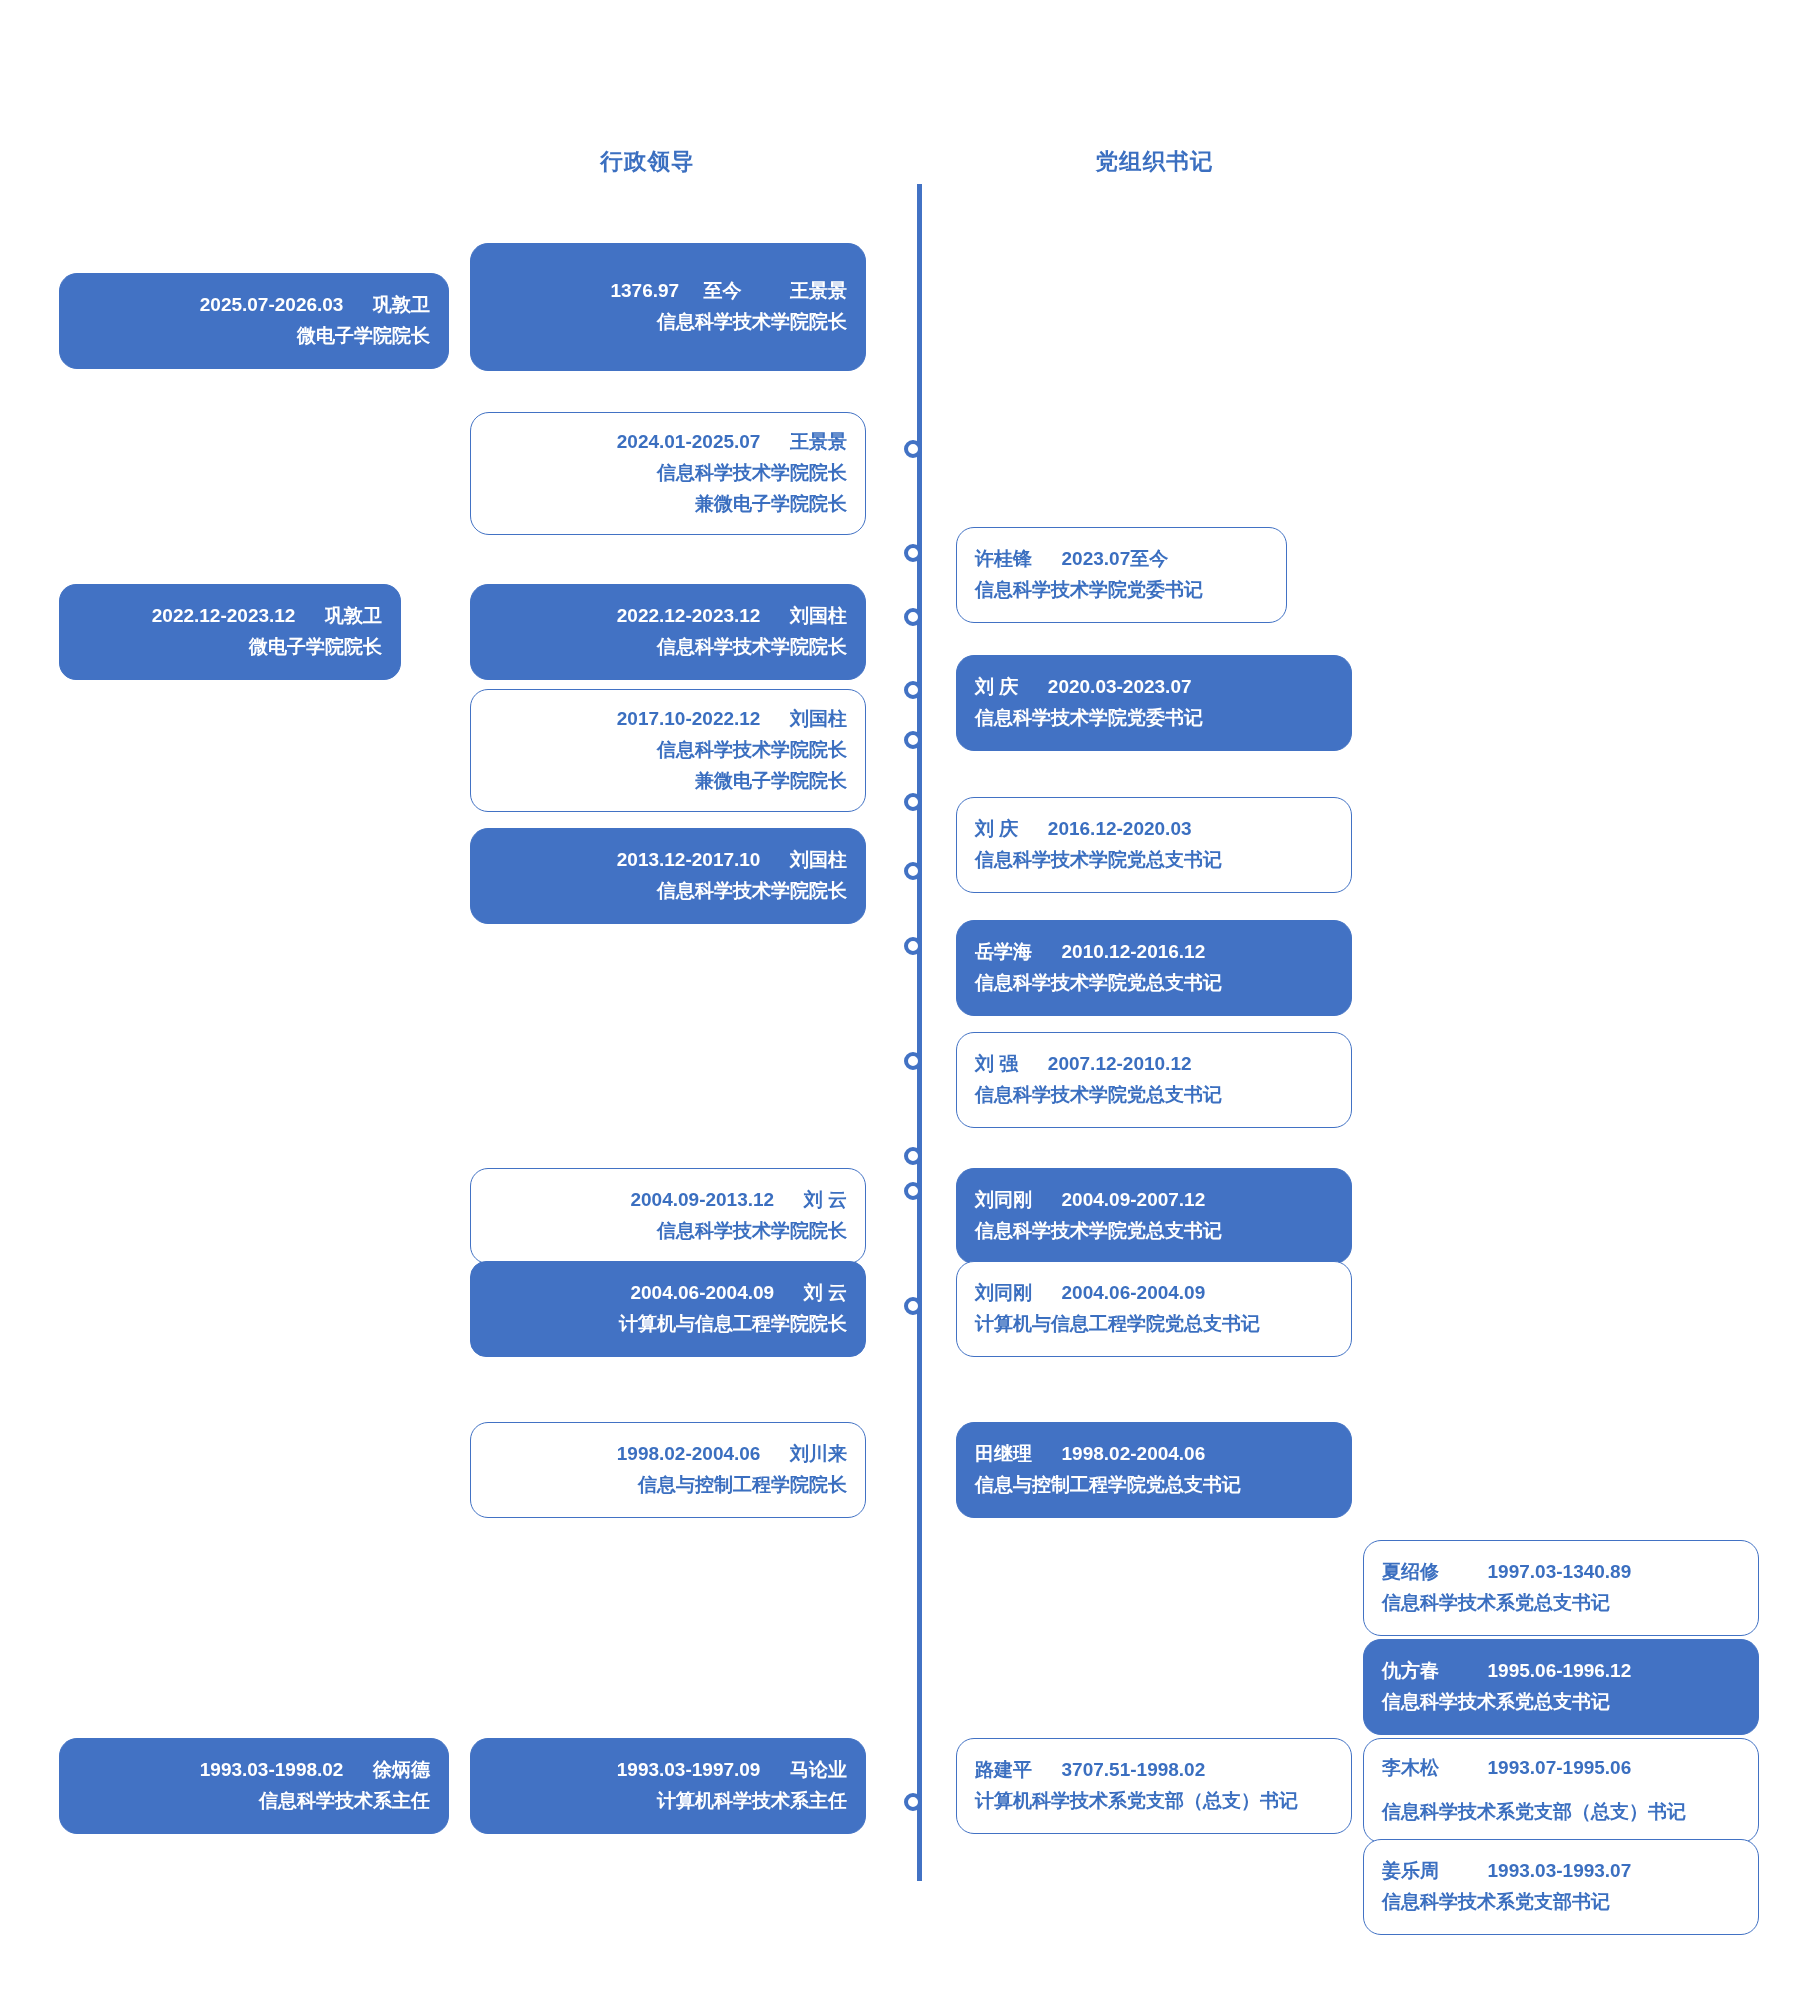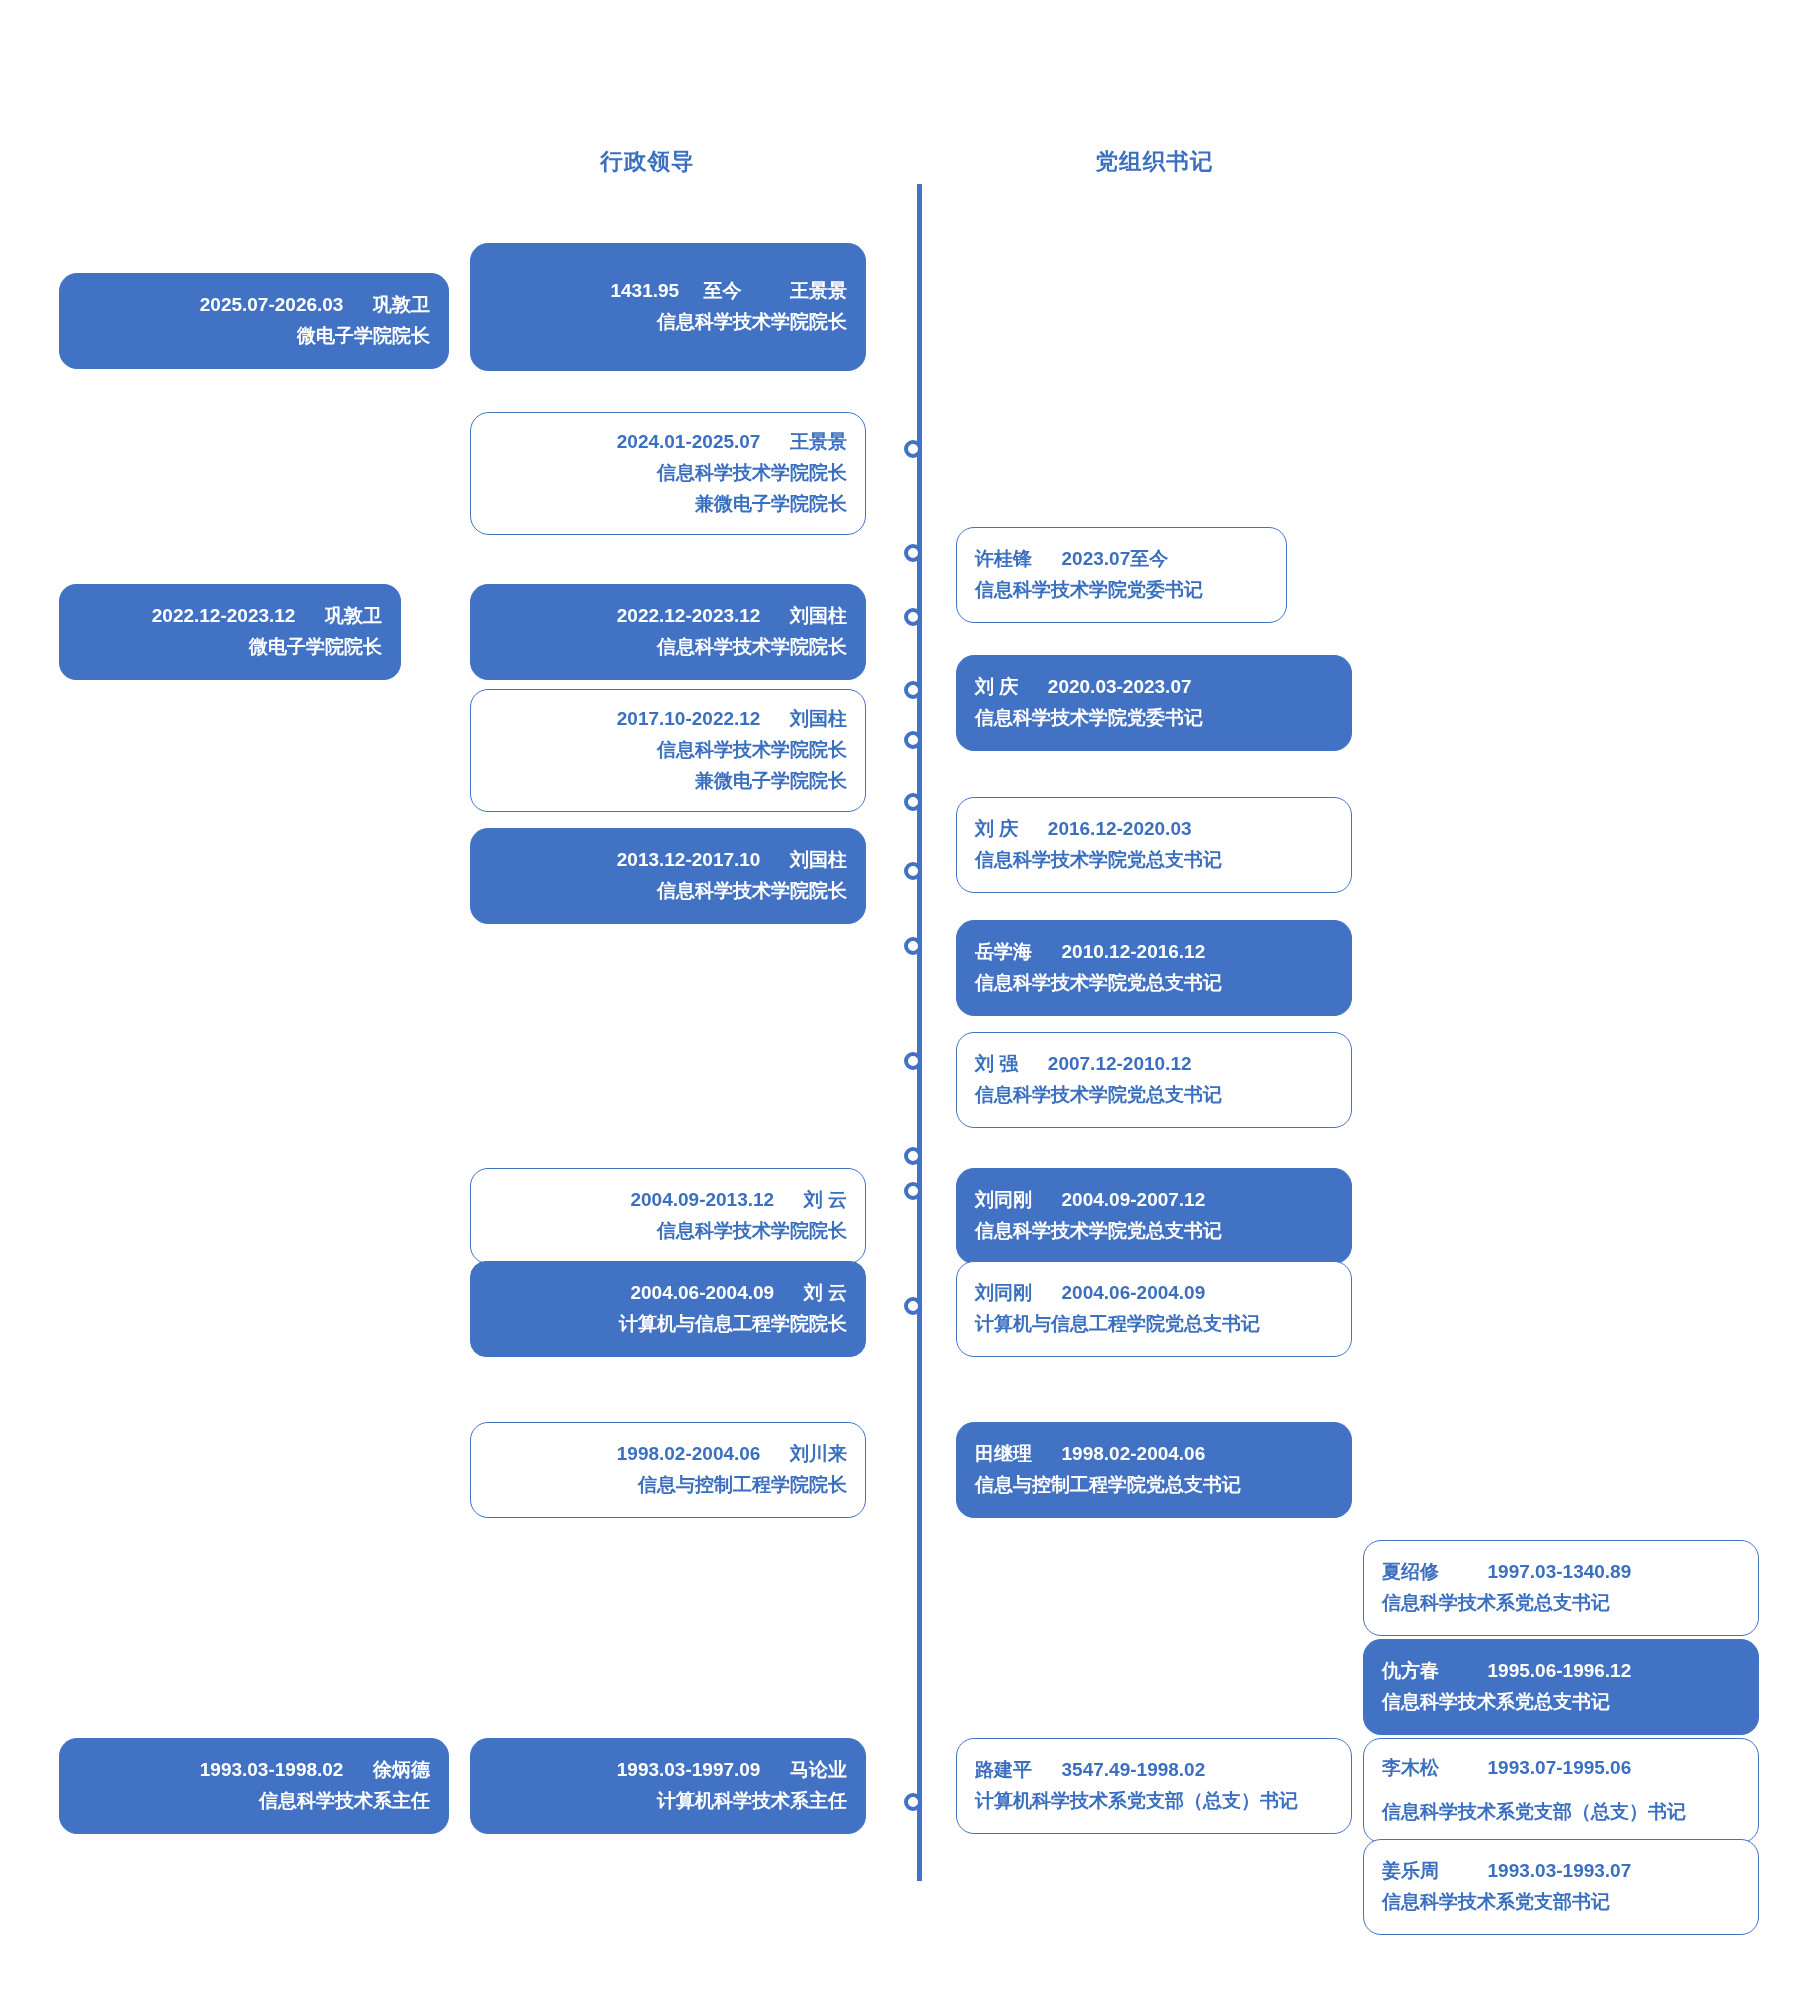--- a/index.html
+++ b/index.html
@@ -88,21 +88,21 @@
     <div class="axis-dot" style="left: 904px; top: 1052px; border-color: rgb(66, 114, 196);"></div>
     <div class="axis-dot" style="left: 904px; top: 1147px; border-color: rgb(66, 114, 196);"></div>
     <div class="axis-dot" style="left: 904px; top: 1182px; border-color: rgb(66, 114, 196);"></div>
     <div class="axis-dot" style="left: 904px; top: 1297px; border-color: rgb(66, 114, 196);"></div>
     <div class="axis-dot" style="left: 904px; top: 1793px; border-color: rgb(66, 114, 196);"></div>
     <div class="card filled align-right" style="left: 59px; top: 273px; width: 390px; min-height: 96px;">
       <div class="line">2025.07-2026.03 　 巩敦卫</div>
       <div class="line">微电子学院院长</div>
     </div>
     <div class="card filled align-right" style="left: 470px; top: 243px; width: 396px; min-height: 128px;">
-      <div class="line">1431.95 　至今 　　 王景景</div>
+      <div class="line">1376.97 　至今 　　 王景景</div>
       <div class="line">信息科学技术学院院长</div>
     </div>
     <div class="card outline align-right" style="left: 470px; top: 412px; width: 396px; min-height: 123px; border-radius: 19px;">
       <div class="line">2024.01-2025.07 　 王景景</div>
       <div class="line">信息科学技术学院院长</div>
       <div class="line">兼微电子学院院长</div>
     </div>
     <div class="card filled align-right" style="left: 59px; top: 584px; width: 342px; min-height: 96px; border-radius: 17px;">
       <div class="line">2022.12-2023.12 　 巩敦卫</div>
       <div class="line">微电子学院院长</div>
@@ -166,21 +166,21 @@
     </div>
     <div class="card outline align-left" style="left: 956px; top: 1261px; width: 396px; min-height: 96px;">
       <div class="line">刘同刚 　 2004.06-2004.09</div>
       <div class="line">计算机与信息工程学院党总支书记</div>
     </div>
     <div class="card filled align-left" style="left: 956px; top: 1422px; width: 396px; min-height: 96px;">
       <div class="line">田继理 　 1998.02-2004.06</div>
       <div class="line">信息与控制工程学院党总支书记</div>
     </div>
     <div class="card outline align-left" style="left: 956px; top: 1738px; width: 396px; min-height: 96px;">
-      <div class="line">路建平 　 3547.49-1998.02</div>
+      <div class="line">路建平 　 3707.51-1998.02</div>
       <div class="line">计算机科学技术系党支部（总支）书记</div>
     </div>
     <div class="card outline align-left" style="left: 1363px; top: 1540px; width: 396px; min-height: 96px;">
       <div class="line">夏绍修 　　 1997.03-1340.89</div>
       <div class="line">信息科学技术系党总支书记</div>
     </div>
     <div class="card filled align-left" style="left: 1363px; top: 1639px; width: 396px; min-height: 96px;">
       <div class="line">仇方春 　　 1995.06-1996.12</div>
       <div class="line">信息科学技术系党总支书记</div>
     </div>

